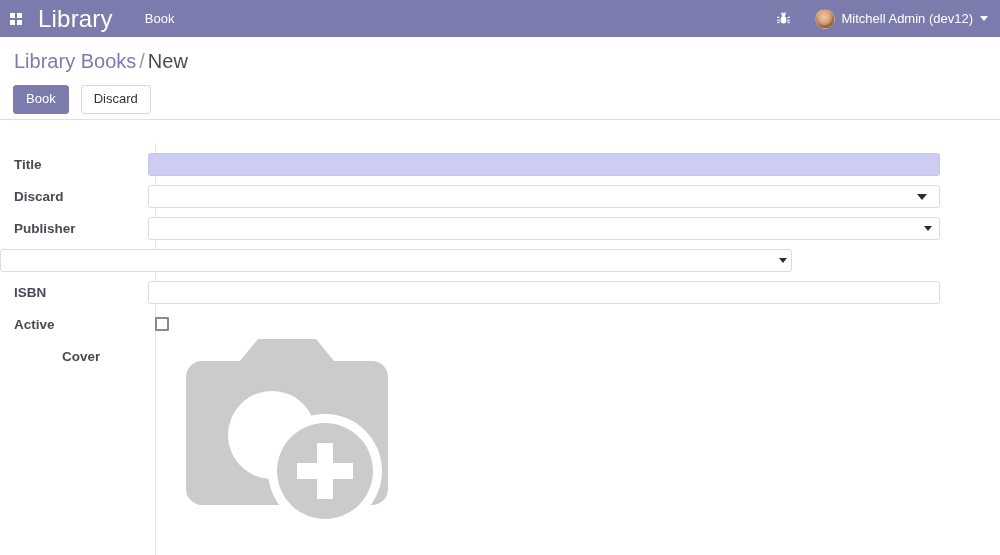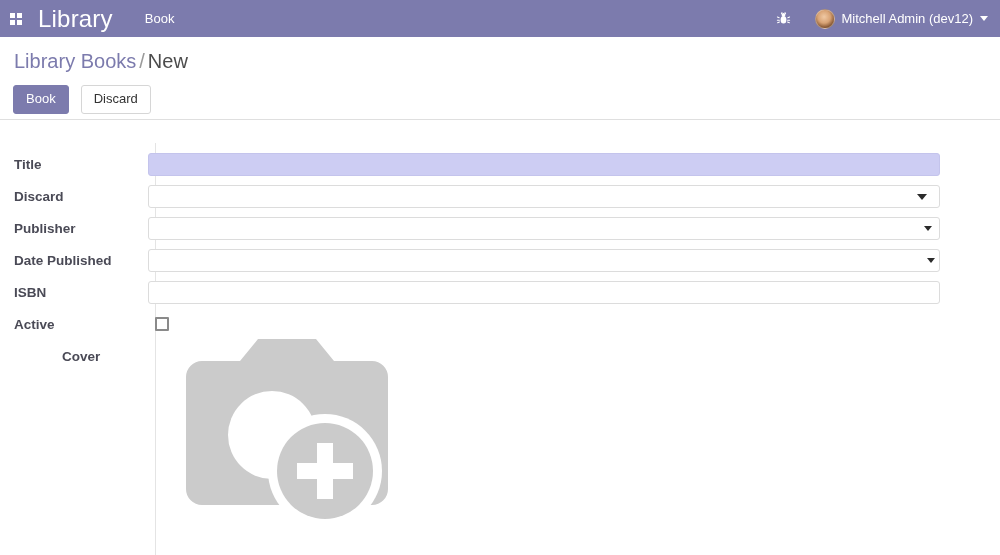--- a/index.html
+++ b/index.html
@@ -266,21 +266,20 @@
 
     <div class="form-row">
       <div class="field-label">Publisher</div>
       <div class="field-control">
         <input class="text-input" type="text" placeholder="" style="">
         <span class="caret small publisher-caret"></span>
       </div>
     </div>
 
     <div class="form-row">
-      <div class="field-label">Date Published</div>
       <div class="field-control">
         <input class="text-input" type="text" placeholder="" style="">
         <span class="caret small date-caret"></span>
       </div>
     </div>
 
     <div class="form-row">
       <div class="field-label">ISBN</div>
       <div class="field-control">
         <input class="text-input" type="text" placeholder="" style="">

